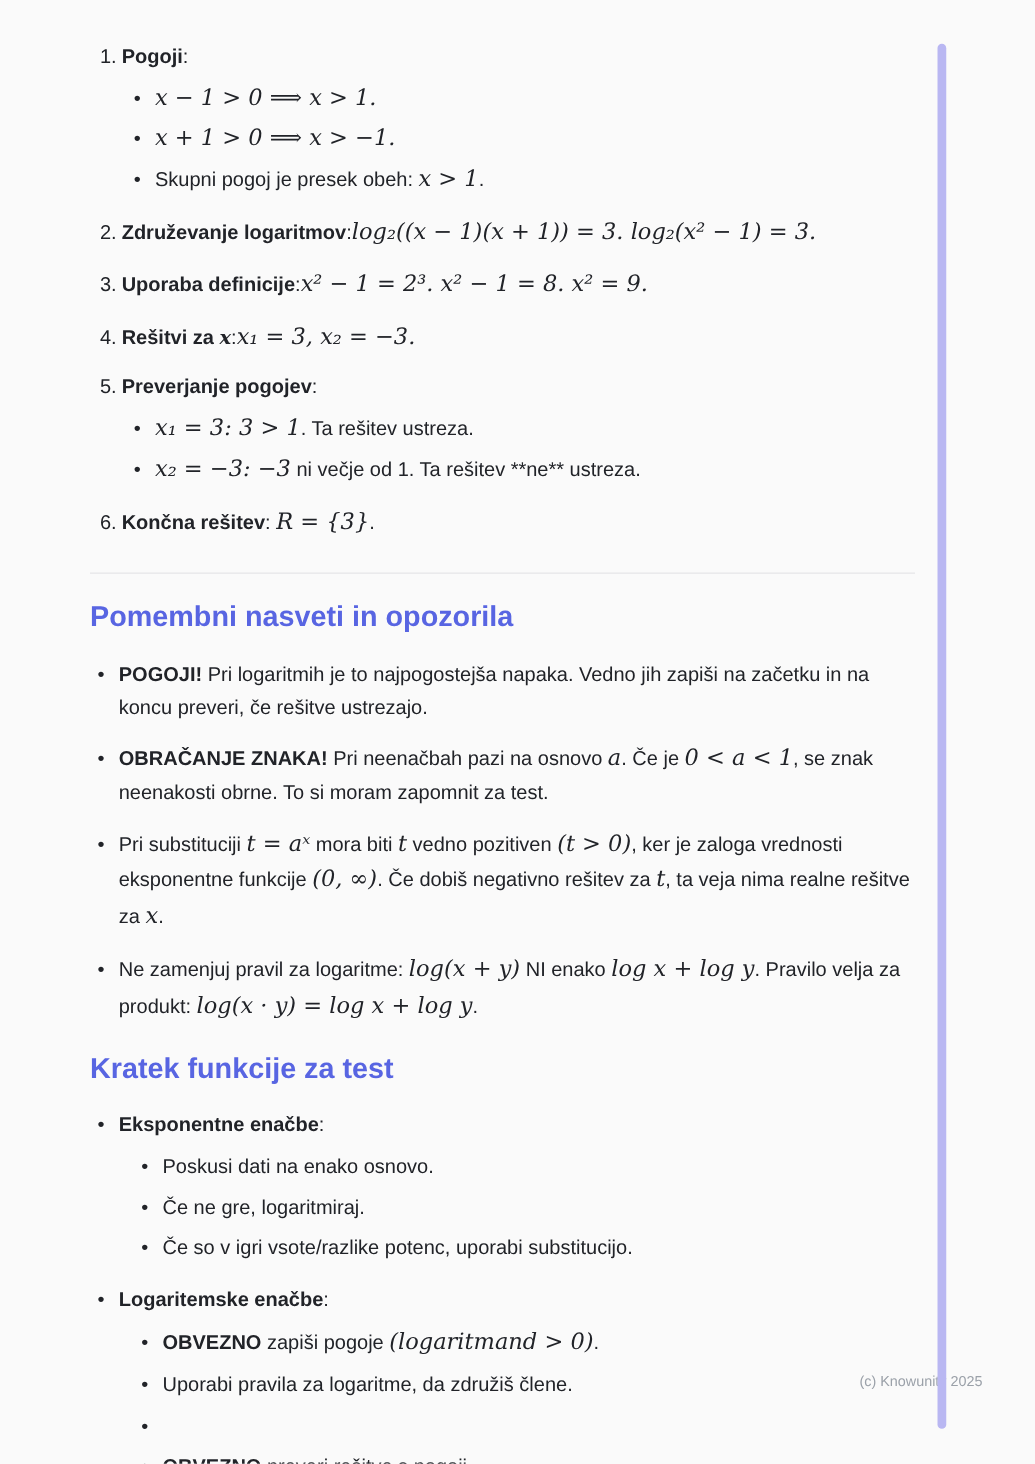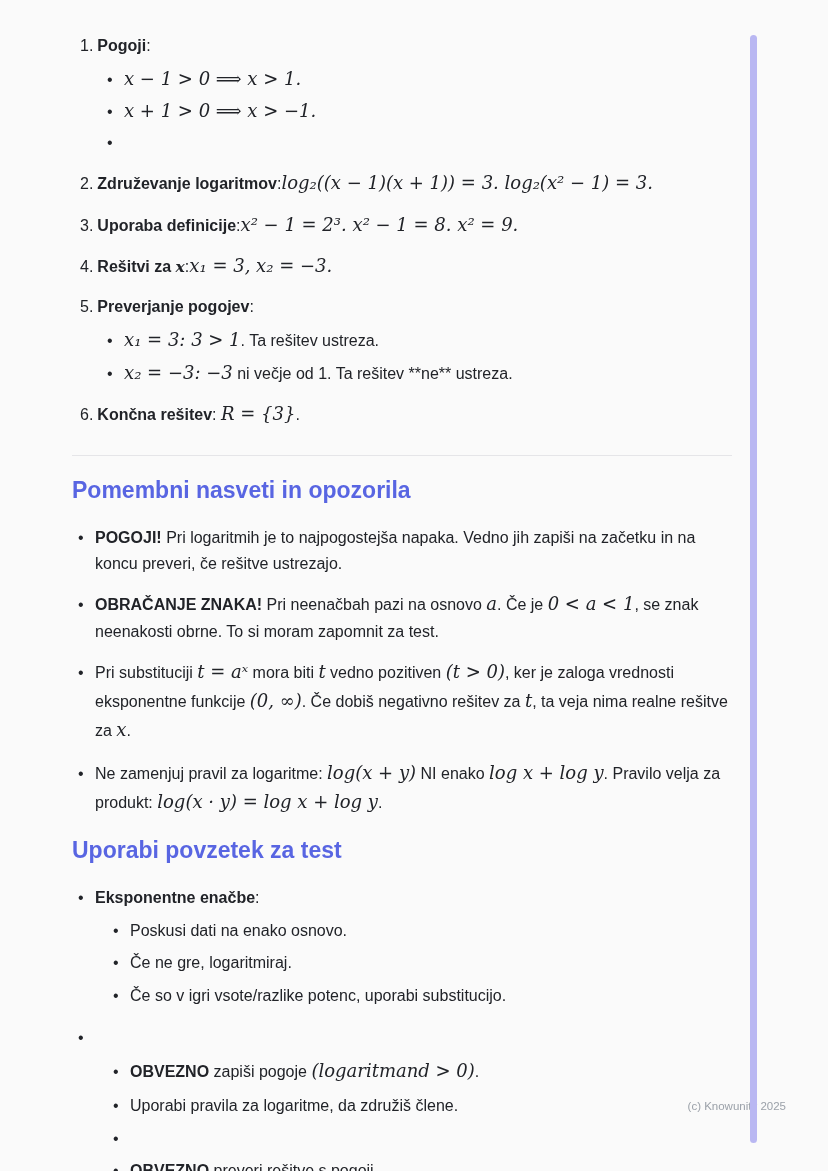--- a/index.html
+++ b/index.html
@@ -85,20 +85,21 @@
         <div class="bullet-row">
           <span class="dot">•</span>
           <span class="btext"><span class="seg-m">x − 1 &gt; 0 ⟹ x &gt; 1.</span></span>
         </div>
         <div class="bullet-row">
           <span class="dot">•</span>
           <span class="btext"><span class="seg-m">x + 1 &gt; 0 ⟹ x &gt; −1.</span></span>
         </div>
         <div class="bullet-row">
           <span class="dot">•</span>
+          <span class="btext"><span>Skupni pogoj je presek obeh: </span><span class="seg-m">x &gt; 1</span><span>.</span></span>
         </div>
       </div>
     </div>
 
     <div class="step">
       <div class="step-head">
         <span class="marker">2.</span>
         <span class="line"><span class="seg-b">Združevanje logaritmov</span><span>:</span><span class="seg-m">log₂((x − 1)(x + 1)) = 3. log₂(x² − 1) = 3.</span></span>
       </div>
     </div>
@@ -157,21 +158,21 @@
       <div class="bullet-row">
         <span class="dot">•</span>
         <span class="btext"><span>Pri substituciji </span><span class="seg-m">t = aˣ</span><span> mora biti </span><span class="seg-m">t</span><span> vedno pozitiven </span><span class="seg-m">(t &gt; 0)</span><span>, ker je zaloga vrednosti eksponentne funkcije </span><span class="seg-m">(0, ∞)</span><span>. Če dobiš negativno rešitev za </span><span class="seg-m">t</span><span>, ta veja nima realne rešitve za </span><span class="seg-m">x</span><span>.</span></span>
       </div>
       <div class="bullet-row">
         <span class="dot">•</span>
         <span class="btext"><span>Ne zamenjuj pravil za logaritme: </span><span class="seg-m">log(x + y)</span><span> NI enako </span><span class="seg-m">log x + log y</span><span>. Pravilo velja za produkt: </span><span class="seg-m">log(x · y) = log x + log y</span><span>.</span></span>
       </div>
     </div>
 
-    <h2>Uporabi povzetek za test</h2>
+    <h2>Kratek funkcije za test</h2>
 
     <div class="bullets-l1">
 
       <div class="group">
         <div class="bullet-row">
           <span class="dot">•</span>
           <span class="btext"><span class="seg-b">Eksponentne enačbe</span><span>:</span></span>
         </div>
         <div class="sub-bullets">
           <div class="bullet-row">
@@ -185,20 +186,21 @@
           <div class="bullet-row">
             <span class="dot">•</span>
             <span class="btext"><span>Če so v igri vsote/razlike potenc, uporabi substitucijo.</span></span>
           </div>
         </div>
       </div>
 
       <div class="group">
         <div class="bullet-row">
           <span class="dot">•</span>
+          <span class="btext"><span class="seg-b">Logaritemske enačbe</span><span>:</span></span>
         </div>
         <div class="sub-bullets">
           <div class="bullet-row">
             <span class="dot">•</span>
             <span class="btext"><span class="seg-b">OBVEZNO</span><span> zapiši pogoje </span><span class="seg-m">(logaritmand &gt; 0)</span><span>.</span></span>
           </div>
           <div class="bullet-row">
             <span class="dot">•</span>
             <span class="btext"><span>Uporabi pravila za logaritme, da združiš člene.</span></span>
           </div>

